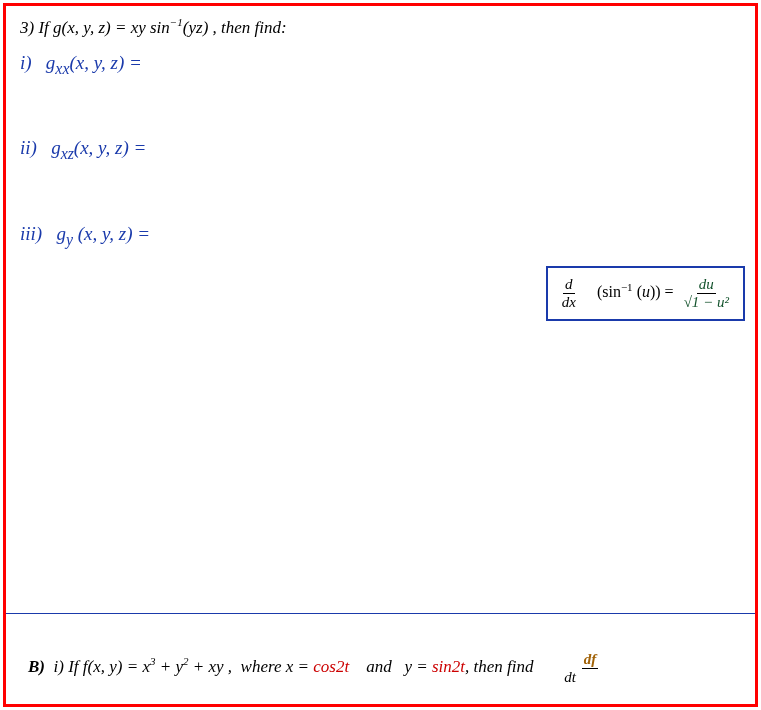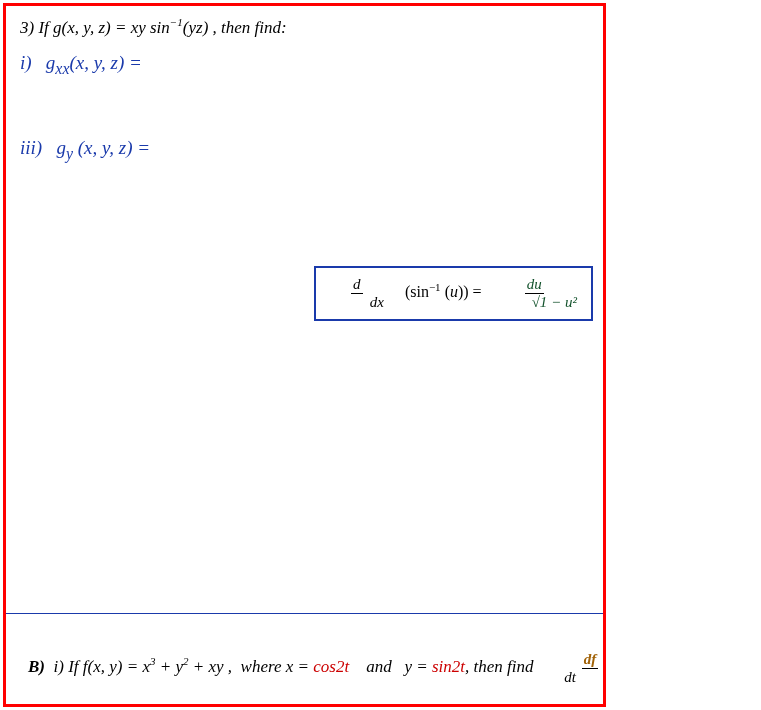--- a/index.html
+++ b/index.html
@@ -5,21 +5,21 @@
     * { box-sizing: border-box; margin: 0; padding: 0; }
     body {
       background: #fff;
       font-family: 'Times New Roman', Times, serif;
       width: 761px;
       height: 710px;
       overflow: hidden;
     }
     .outer-border {
       border: 3px solid red;
-      width: 603px;
+      width: 755px;
       height: 704px;
       margin: 3px;
       position: relative;
       background: #fff;
     }
     .content {
       padding: 10px 14px;
       position: relative;
     }
     .problem-header {
@@ -52,21 +52,20 @@
       font-size: 16px;
     }
     .hint-box .frac-num {
       border-bottom: 1.5px solid #000;
       padding: 0 2px;
       text-align: center;
     }
     .hint-box .frac-den {
       padding: 0 2px;
       text-align: center;
-      margin-left: 40px;
     }
     .divider {
       border: none;
       border-top: 1.5px solid #1a3aab;
       margin: 0;
       width: 100%;
       position: absolute;
       bottom: 90px;
       left: 0;
     }
@@ -107,20 +106,27 @@
     </div>
 
     <div class="sub-item">
       <span>i)</span>
       &nbsp;
       <span>
         <i>g</i><sub style="font-style:italic">xx</sub>(<i>x</i>, <i>y</i>, <i>z</i>) =
       </span>
     </div>
 
+    <div class="sub-item">
+      <span>ii)</span>
+      &nbsp;
+      <span>
+        <i>g</i><sub style="font-style:italic">xz</sub>(<i>x</i>, <i>y</i>, <i>z</i>) =
+      </span>
+    </div>
 
     <div class="sub-item iii" style="margin-top: 10px;">
       <span>iii)</span>
       &nbsp;
       <span>
         <i>g</i><sub style="font-style:italic">y</sub> (<i>x</i>, <i>y</i>, <i>z</i>) =
       </span>
     </div>
 
     <div class="hint-box">

